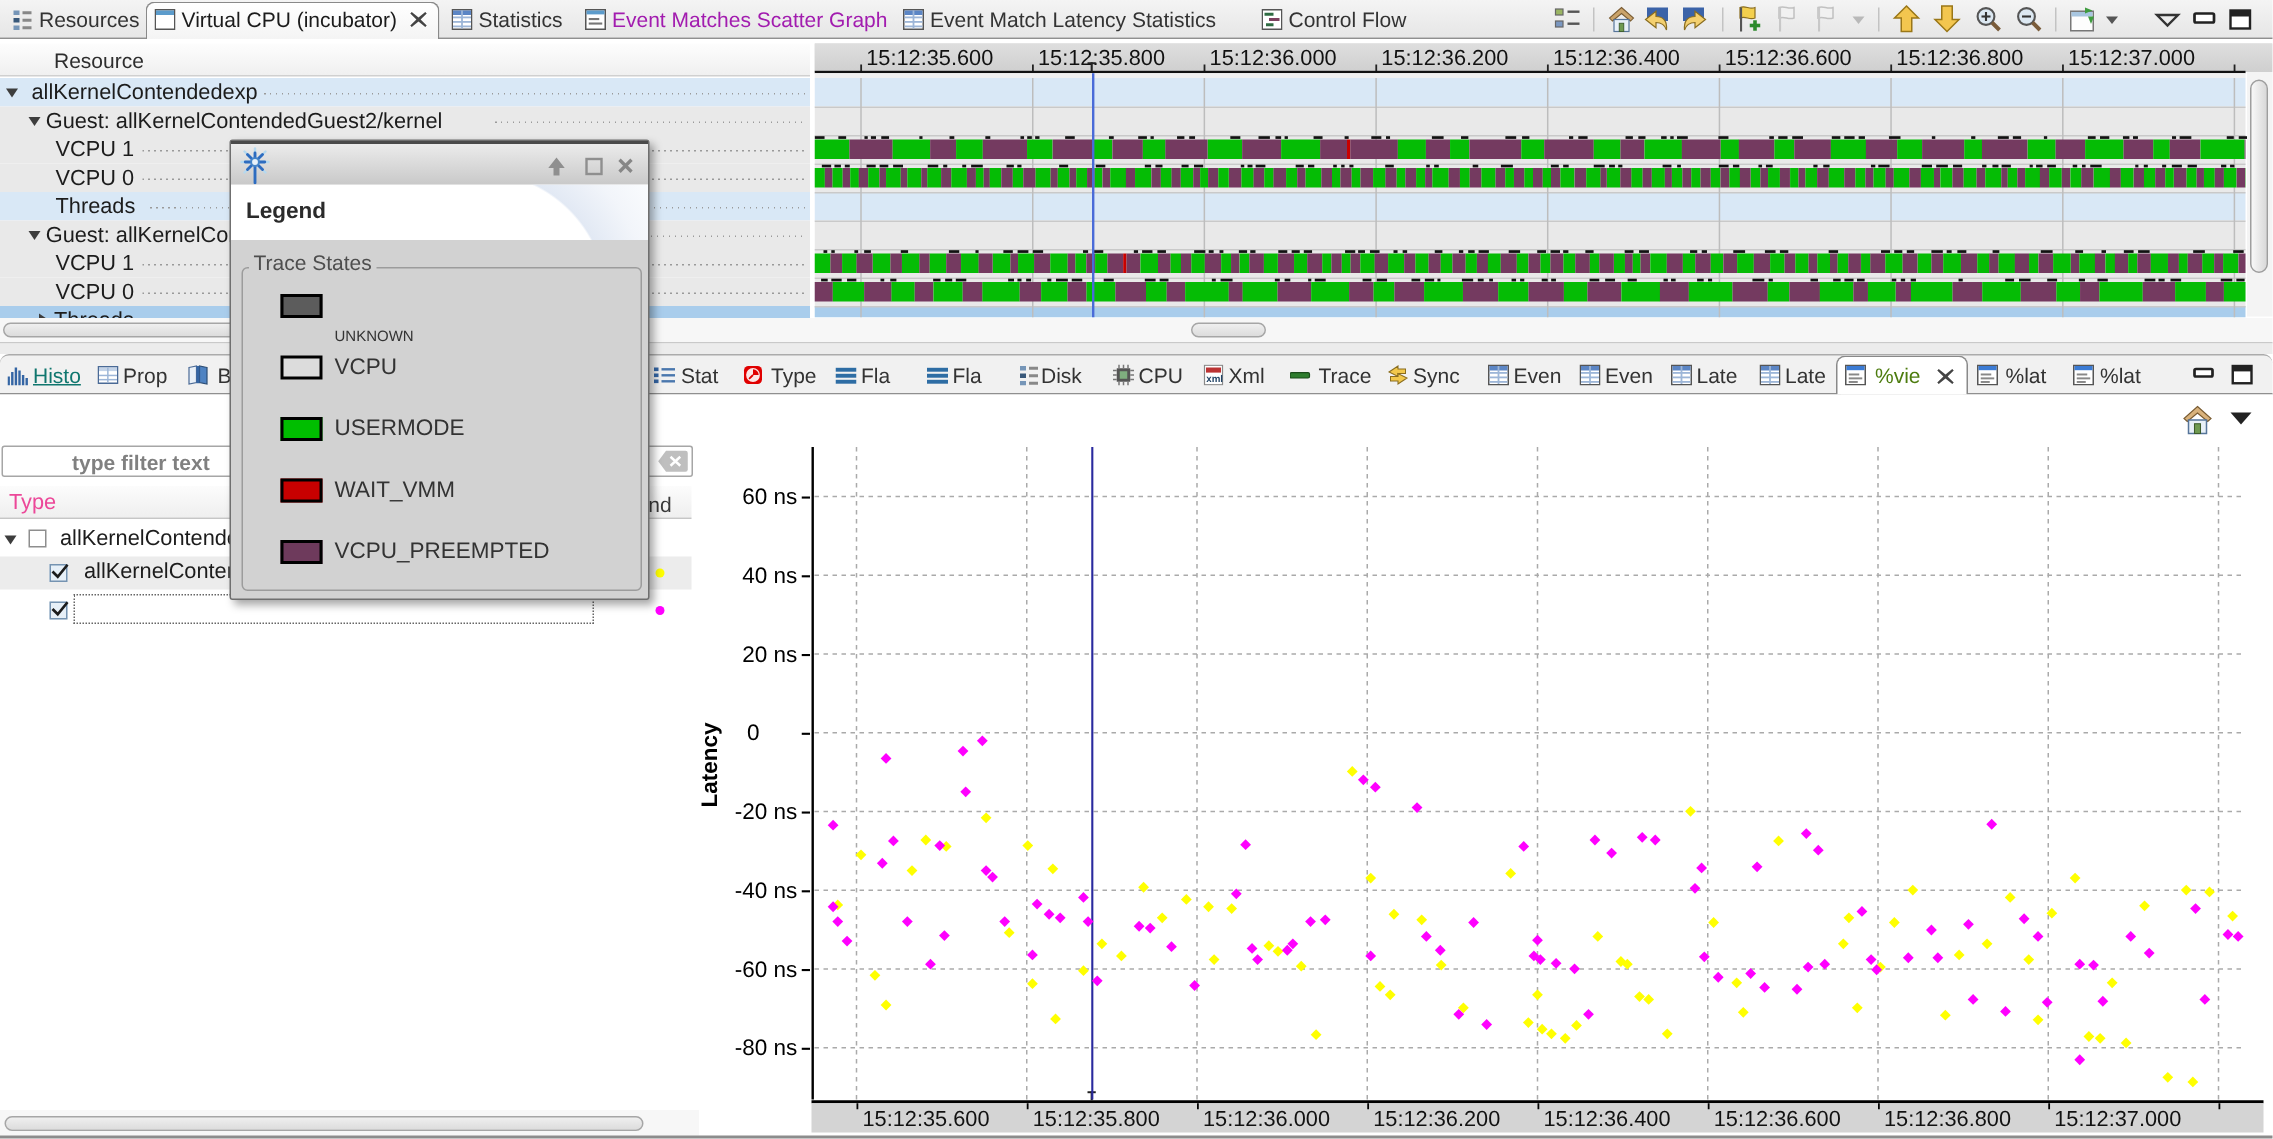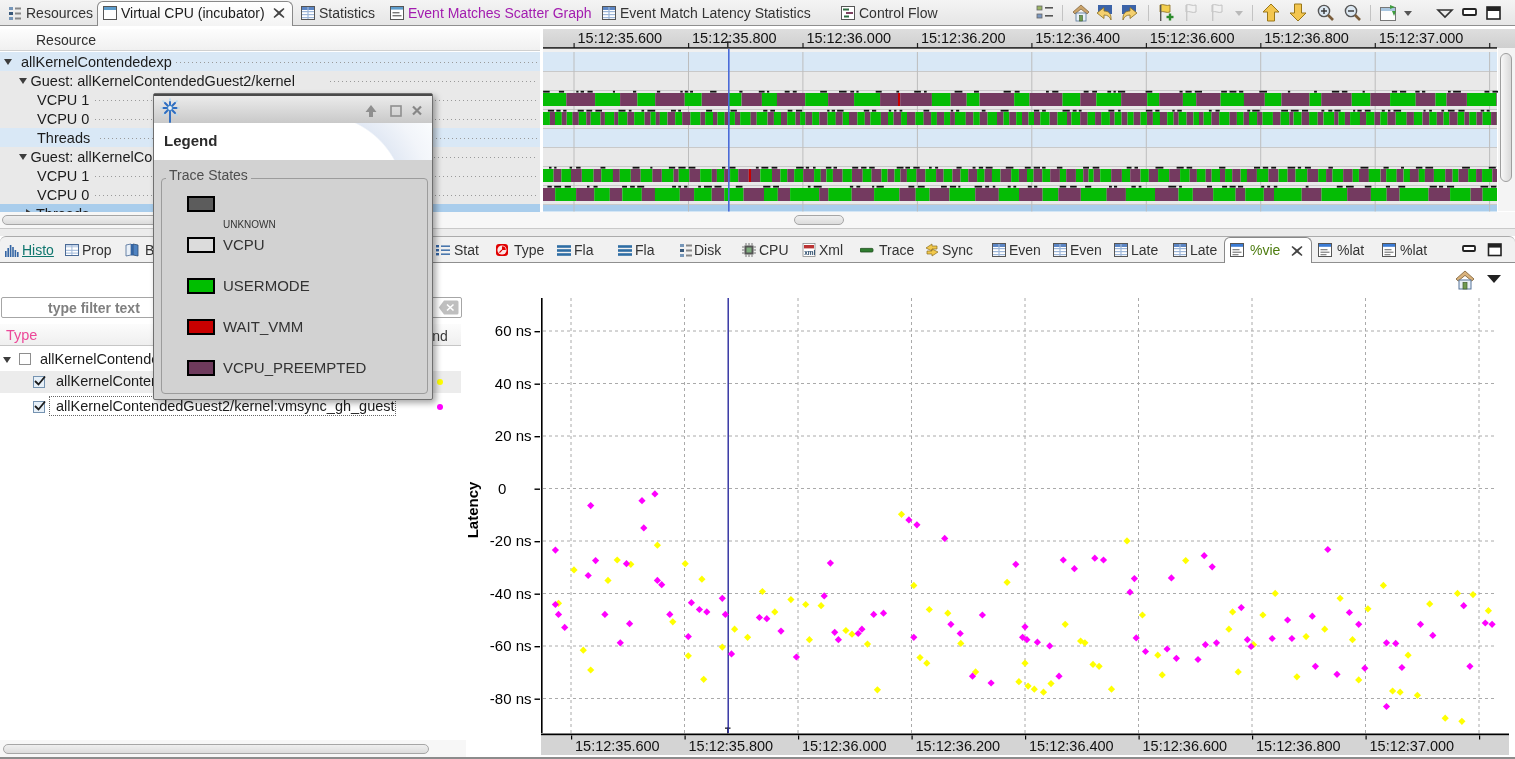--- a/index.html
+++ b/index.html
@@ -1010,21 +1010,20 @@
 <div class="abs" style="left:33px;top:376px;width:12px;height:12px;background:#e7f0f8;border:1px solid #7593b1;box-sizing:border-box;"></div>
 <svg class="abs" style="left:32px;top:373px;" width="16" height="16" viewBox="0 0 16 16">
       <path d="M3 8 L6.5 11.5 L13 3.5" stroke="#1c1c1c" stroke-width="1.8" fill="none"></path>
     </svg>
 <div class="txt" style="left:56px;top:373px;font-size:14.5px;color:#1c1c1c;">allKernelContendedGuest2/kernel:vmsync_gh_host</div>
 <div class="abs" style="left:437px;top:379px;width:6px;height:6px;border-radius:50%;background:#ffff00;"></div>
 <div class="abs" style="left:33px;top:401px;width:12px;height:12px;background:#e7f0f8;border:1px solid #7593b1;box-sizing:border-box;"></div>
 <svg class="abs" style="left:32px;top:398px;" width="16" height="16" viewBox="0 0 16 16">
       <path d="M3 8 L6.5 11.5 L13 3.5" stroke="#1c1c1c" stroke-width="1.8" fill="none"></path>
     </svg>
-<div class="txt" style="left:56px;top:398px;font-size:14.5px;color:#1c1c1c;">allKernelContendedGuest2/kernel:vmsync_gh_guest</div>
 <div class="abs" style="left:49px;top:396px;width:347px;height:20px;border:1px dotted #666;box-sizing:border-box;"></div>
 <div class="abs" style="left:437px;top:404px;width:6px;height:6px;border-radius:50%;background:#ff00ff;"></div>
 <div class="abs" style="left:0;top:740px;width:466px;height:17px;background:#f7f7f7;"></div>
 <div class="abs" style="left:3px;top:743.5px;width:426px;height:10.5px;background:linear-gradient(#efefef,#dcdcdc);border:1px solid #a6a6a6;border-radius:6px;box-sizing:border-box;"></div>
 <div class="abs" style="left:0;top:757px;width:1515px;height:2px;background:#8c8c8c;"></div>
 <svg class="abs" style="left:461px;top:263px;" width="1054" height="496" viewBox="0 0 1054 496">
 <g transform="translate(995,8)">
         <path d="M9 0 L18 8 L15.8 10 L9 4.4 L2.2 10 L0 8 Z" fill="#d9b27c" stroke="#7a5c32" stroke-width="0.8"></path>
         <rect x="3" y="9" width="12" height="9" fill="#e8f0f8" stroke="#56759a" stroke-width="1"></rect>
         <rect x="7" y="11.5" width="4" height="6.5" fill="#6f9a51" stroke="#3d5c2c" stroke-width="0.7"></rect>

